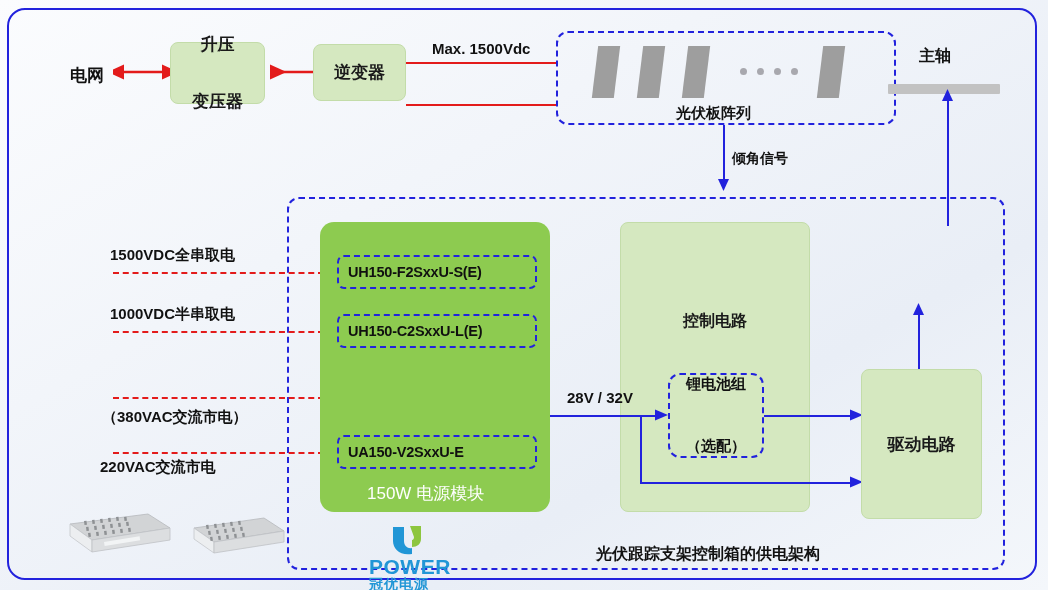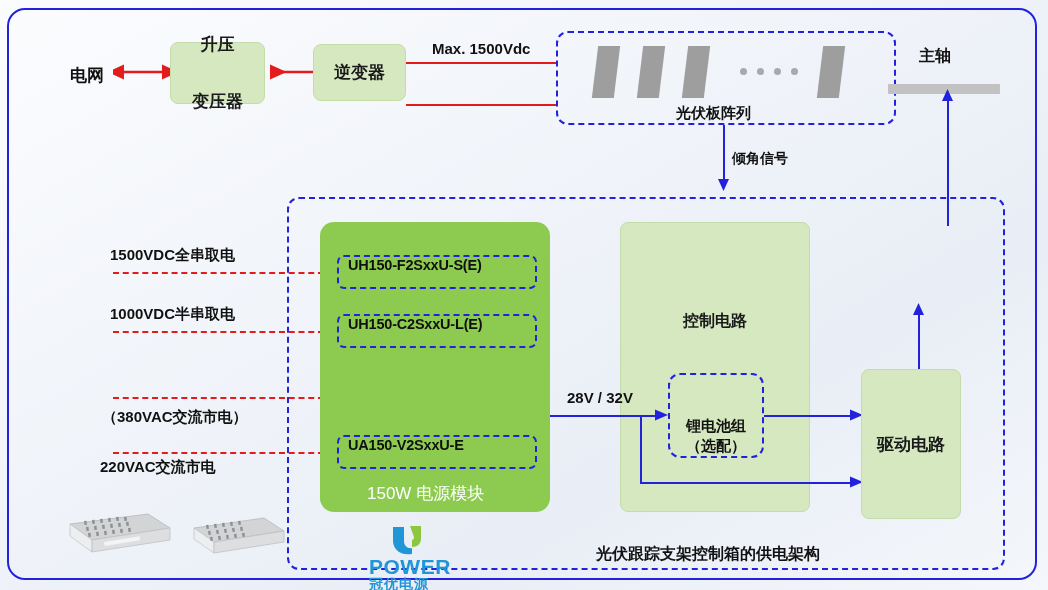--- a/index.html
+++ b/index.html
@@ -33,21 +33,21 @@
     position:absolute;box-sizing:border-box;
     background:#8dcb50;border-radius:14px;
   }
   .dash-blue{
     position:absolute;box-sizing:border-box;
     border:2.5px dashed #2222dd;border-radius:12px;
   }
   .model-box{
     position:absolute;box-sizing:border-box;
     border:2.5px dashed #2222dd;border-radius:7px;
-    display:flex;align-items:flex-start;
+    display:flex;align-items:center;
     padding-left:9px;
     font-family:"Liberation Sans","DejaVu Sans",sans-serif;
     font-weight:bold;font-size:14.5px;color:#101010;
     letter-spacing:-0.2px;
   }
   .lbl{
     position:absolute;color:#111;font-weight:bold;
     font-family:"DejaVu Serif","Liberation Serif",serif;
     white-space:nowrap;
   }
@@ -175,21 +175,21 @@
   <div class="model-box" style="left:337px;top:435px;width:200px;height:34px;">
     <span>UA150-V2SxxU-E</span>
   </div>
   <div class="lbl-sans" style="left:367px;top:482px;font-size:17px;font-weight:normal;color:#ffffff;">150W 电源模块</div>
 
   <div class="gbox" style="left:620px;top:222px;width:190px;height:290px;align-items:flex-start;justify-content:center;">
     <span style="margin-top:88px;font-size:16px;">控制电路</span>
   </div>
 
   <div class="dash-blue" style="left:668px;top:373px;width:96px;height:85px;
-              display:flex;flex-direction:column;align-items:center;justify-content:flex-end;
+              display:flex;flex-direction:column;align-items:center;justify-content:space-between;
               font-family:'DejaVu Serif','Liberation Serif',serif;font-weight:bold;
               font-size:15px;color:#111;line-height:1.3;">
     <span>锂电池组</span>
     <span>（选配）</span>
   </div>
 
   <div class="lbl-sans" style="left:567px;top:389px;font-size:15px;">28V / 32V</div>
   <div class="hline-blue" style="left:550px;top:415px;width:110px;"></div>
   <svg style="position:absolute;left:653px;top:406px;" width="18" height="18">
     <path d="M2,3.5 L15,9 L2,14.5 z" fill="#2222dd"></path>
@@ -205,21 +205,21 @@
   <svg style="position:absolute;left:848px;top:406px;" width="18" height="18">
     <path d="M2,3.5 L15,9 L2,14.5 z" fill="#2222dd"></path>
   </svg>
 
 
   <div class="vline-blue" style="left:918px;top:312px;height:58px;"></div>
   <svg style="position:absolute;left:911px;top:302px;" width="16" height="18">
     <path d="M7.5,1 L2,13 L13,13 z" fill="#2222dd"></path>
   </svg>
 
-  <div class="gbox" style="left:861px;top:369px;width:100px;height:150px;font-size:17px;">
+  <div class="gbox" style="left:861px;top:369px;width:121px;height:150px;font-size:17px;">
     <span>驱动电路</span>
   </div>
 
   <div class="logo" style="left:366px;top:524px;">
     <svg width="36" height="32" viewBox="0 0 36 32">
       <path d="M3,3 L14,3 L14,17 C14,22 18,25 22,24 L22,30 C10,32 3,25 3,17 Z" fill="#2196d6"></path>
       <path d="M20,2 L31,2 L31,15 C31,20 27,23 22,23 L22,16 C23.5,16 24,14.5 24,13 Z" fill="#8dc63f"></path>
     </svg>
     <div class="logo-text">
       <span class="logo-pw">POWER</span>

